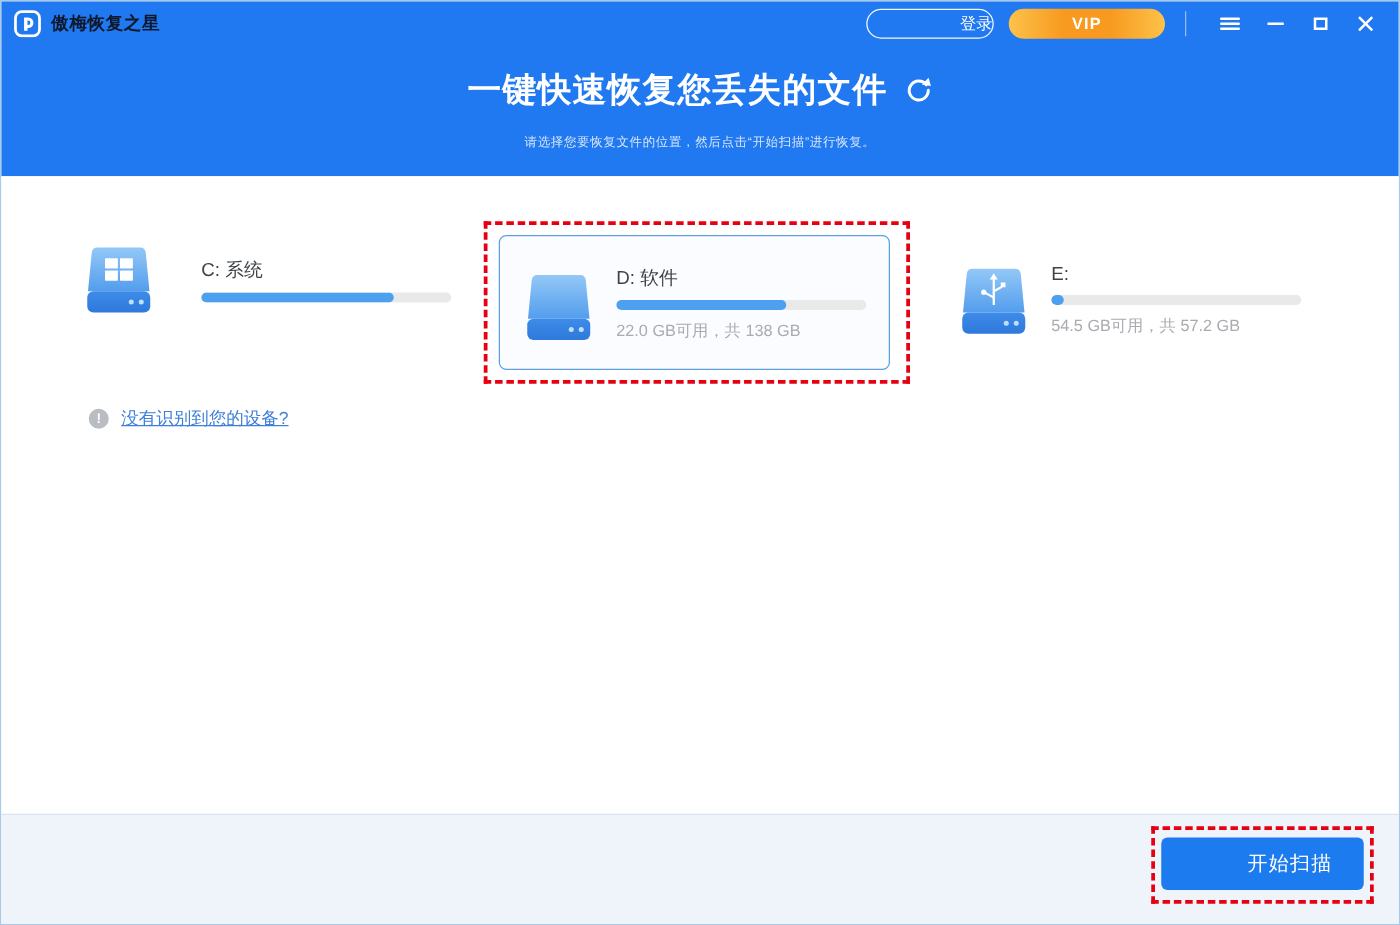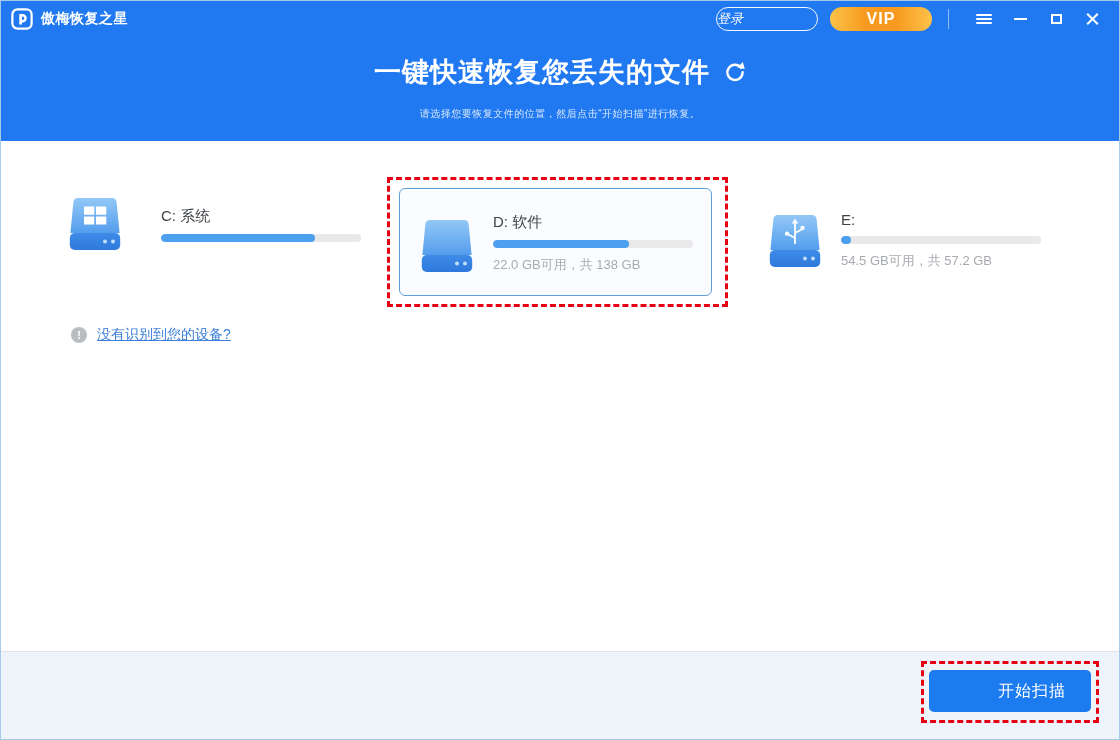--- a/index.html
+++ b/index.html
@@ -5,27 +5,27 @@
   * { margin:0; padding:0; box-sizing:border-box; }
   html,body { width:1120px; height:740px; }
   body { font-family:"Liberation Sans","DejaVu Sans",sans-serif; background:#fff; }
 
   .window { position:relative; width:1120px; height:740px; border:1px solid #A9C9E8; overflow:hidden; background:#fff; }
 
   
   .header { position:absolute; left:0; top:0; width:100%; height:140px; background:#2079F0; }
   .titlebar { display:flex; align-items:center; height:36px; padding:0 12px 0 10px; }
   .logo { width:22px; height:22px; margin-right:8px; flex:0 0 auto; }
-  .app-title { color:#ffffff; font-size:14px; font-weight:bold; letter-spacing:.5px; }
+  .app-title { color:#0f172a; font-size:14px; font-weight:bold; letter-spacing:.5px; }
   .tb-spacer { flex:1; }
   .btn-login { width:102px; height:24px; border:1px solid rgba(255,255,255,.95); border-radius:12px;
-    background:transparent; color:#fff; font-size:13px; text-align:left; line-height:22px; cursor:pointer;font-style:italic; }
-  .btn-vip { width:102px; height:24px; border:none; border-radius:12px; margin-left:12px;
+    background:transparent; color:#fff; font-size:13px; text-align:right; line-height:22px; cursor:pointer; }
+  .btn-vip { width:125px; height:24px; border:none; border-radius:12px; margin-left:12px;
     background:linear-gradient(90deg,#FDC24A,#F79A1F 35%,#F79A1F 65%,#FDC24A);
-    color:#fff; font-size:16px; font-weight:bold; text-align:center; line-height:24px; letter-spacing:1px; cursor:pointer; }
+    color:#fff; font-size:13px; font-weight:bold; text-align:center; line-height:24px; letter-spacing:1px; cursor:pointer; }
   .tb-sep { width:1px; height:20px; background:rgba(255,255,255,.5); margin:0 14px 0 16px; }
   .win-btn { width:30px; height:26px; display:flex; align-items:center; justify-content:center; margin-left:6px; cursor:pointer; }
   .ham span { display:block; width:16px; height:2px; background:#fff; margin:2px 0; border-radius:1px; }
   .min-glyph { width:13px; height:2px; background:#fff; }
   .max-glyph { width:11px; height:10px; border:2px solid #fff; }
   .close-glyph { position:relative; width:13px; height:13px; }
   .close-glyph:before,.close-glyph:after { content:""; position:absolute; left:-1px; top:5px; width:15px; height:2px; background:#fff; }
   .close-glyph:before { transform:rotate(45deg); }
   .close-glyph:after { transform:rotate(-45deg); }
 

